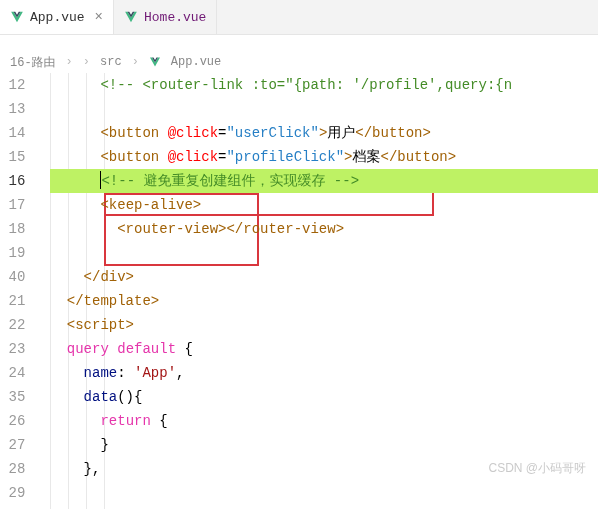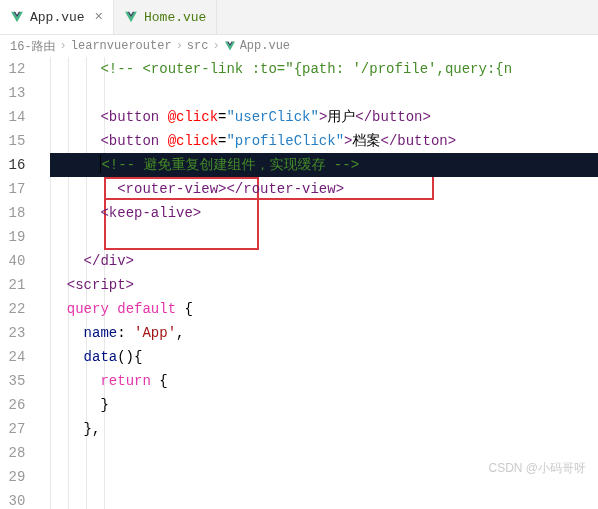--- a/index.html
+++ b/index.html
@@ -18,21 +18,21 @@
       height: 35px;
       border-bottom: 1px solid #e5e5e5;
     }
     .tab {
       display: flex;
       align-items: center;
       padding: 0 10px;
       height: 100%;
       gap: 6px;
       font-size: 13px;
-      color: #4d7c0f;
+      color: #701a75;
       border-right: 1px solid #e5e5e5;
       cursor: pointer;
     }
     .tab.active {
       background: #fff;
       color: #333;
     }
     .vue-icon {
       width: 14px;
       height: 14px;
@@ -41,22 +41,23 @@
       color: #888;
       margin-left: 4px;
       font-size: 14px;
     }
     .breadcrumb {
       display: flex;
       align-items: center;
       padding: 4px 10px;
       font-size: 12px;
       color: #888;
-      gap: 4px;
+      gap: 10px;
       height: 22px;
+      margin-top: 16px;
     }
     .breadcrumb .sep { color: #bbb; }
     .editor {
       display: flex;
       height: calc(100% - 57px);
     }
     .gutter {
       width: 50px;
       text-align: center;
       padding-right: 16px;
@@ -71,24 +72,24 @@
     .code {
       flex: 1;
       position: relative;
     }
     .line {
       height: 24px;
       line-height: 24px;
       white-space: pre;
       position: relative;
     }
-    .line.current { background: #0f172a; }
+    .line.current { background: #bef264; }
     .c-pink { color: #e535ab; }
     .c-red { color: #ff0000; }
-    .c-brown { color: #701a75; }
+    .c-brown { color: #a16207; }
     .c-blue { color: #267fc5; }
     .c-str { color: #a31515; }
     .c-comment { color: #448c27; }
     .c-darkblue { color: #001080; }
     .red-box {
       position: absolute;
       border: 2px solid #d9363e;
       pointer-events: none;
     }
     .cursor {
@@ -132,21 +133,20 @@
         <path fill="#41b883" d="M2 3h4l6 10L18 3h4L12 21z"></path>
         <path fill="#34495e" d="M6 3h3l3 5 3-5h3l-6 10z"></path>
       </svg>
     <span>Home.vue</span>
   </div>
 </div>
 
 <div class="breadcrumb">
   <span>16-路由</span>
   <span class="sep">›</span>
-  <span>learnvuerouter</span>
   <span class="sep">›</span>
   <span>src</span>
   <span class="sep">›</span>
   <svg class="vue-icon" viewBox="0 0 24 24" style="width:12px;height:12px">
       <path fill="#41b883" d="M2 3h4l6 10L18 3h4L12 21z"></path>
       <path fill="#34495e" d="M6 3h3l3 5 3-5h3l-6 10z"></path>
     </svg>
   <span>App.vue</span>
 </div>
 
@@ -179,24 +179,25 @@
     <div class="vguide" style="left:54px"></div>
 
     <div class="red-box" style="left:54px; top:120px; width:155px; height:73px;"></div>
     <div class="red-box" style="left:54px; top:113px; width:330px; height:30px;"></div>
 
     <div class="line">      <span class="c-comment"><span>&lt;!--</span><span> &lt;router-link :to="{path: '/profile',query:{n</span></span></div>
     <div class="line"></div>
     <div class="line">      <span class="c-brown">&lt;button</span><span class="c-red"> @click</span><span>=</span><span class="c-blue">"userClick"</span><span class="c-brown">&gt;</span><span>用户</span><span class="c-brown">&lt;/button&gt;</span></div>
     <div class="line">      <span class="c-brown">&lt;button</span><span class="c-red"> @click</span><span>=</span><span class="c-blue">"profileClick"</span><span class="c-brown">&gt;</span><span>档案</span><span class="c-brown">&lt;/button&gt;</span></div>
     <div class="line current">      <span class="cursor"></span><span class="c-comment"><span>&lt;!--</span><span> 避免重复创建组件，实现缓存 </span><span>--&gt;</span></span></div>
+    <div class="line">      <span class="c-brown">&lt;keep-alive&gt;</span></div>
     <div class="line">        <span class="c-brown">&lt;router-view&gt;</span><span class="c-brown">&lt;/router-view&gt;</span></div>
-    <div class="line">      <span class="c-brown">&lt;keep-alive&gt;</span></div>
     <div class="line"></div>
     <div class="line">    <span class="c-brown">&lt;/div&gt;</span></div>
+    <div class="line">  <span class="c-brown">&lt;/template&gt;</span></div>
     <div class="line">  <span class="c-brown">&lt;script&gt;</span></div>
     <div class="line">  <span class="c-pink">query</span><span class="c-pink"> default</span><span> {</span></div>
     <div class="line">    <span class="c-darkblue">name</span><span>: </span><span class="c-str">'App'</span><span>,</span></div>
     <div class="line">    <span class="c-darkblue">data</span><span>(){</span></div>
     <div class="line">      <span class="c-pink">return</span><span> {</span></div>
     <div class="line">      <span>}</span></div>
     <div class="line">    <span>},</span></div>
   </div>
 </div>
 

